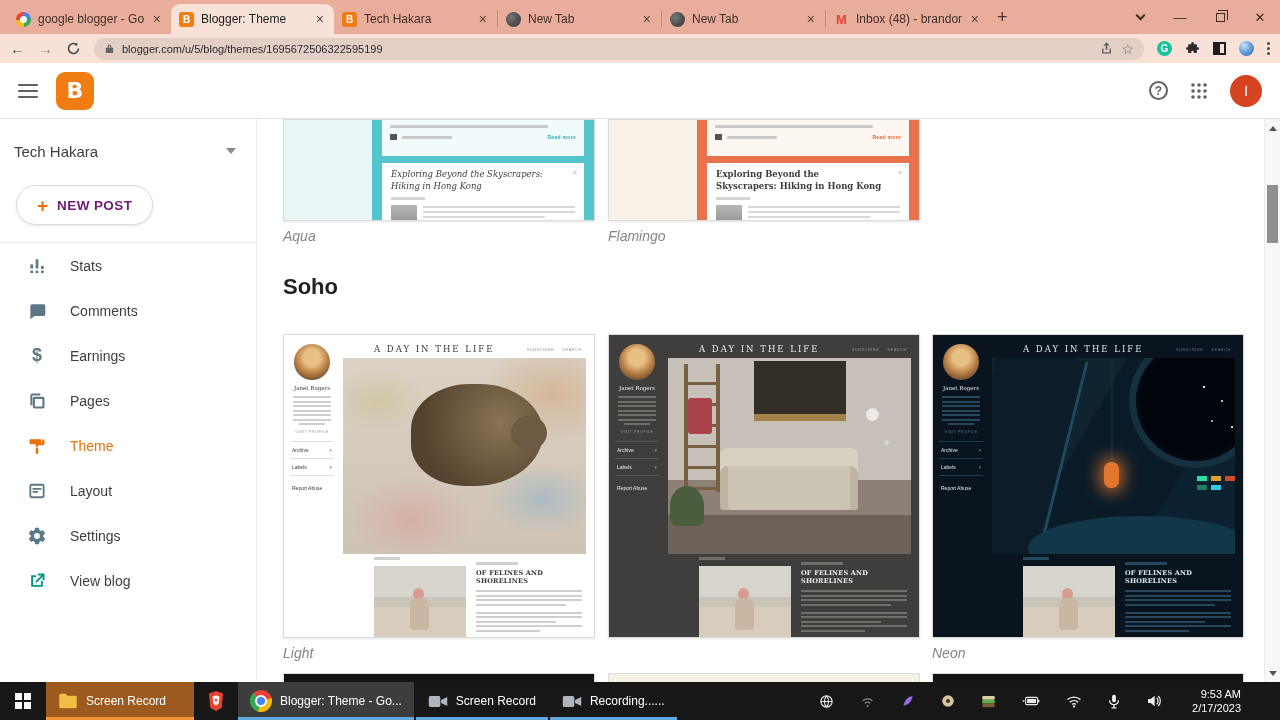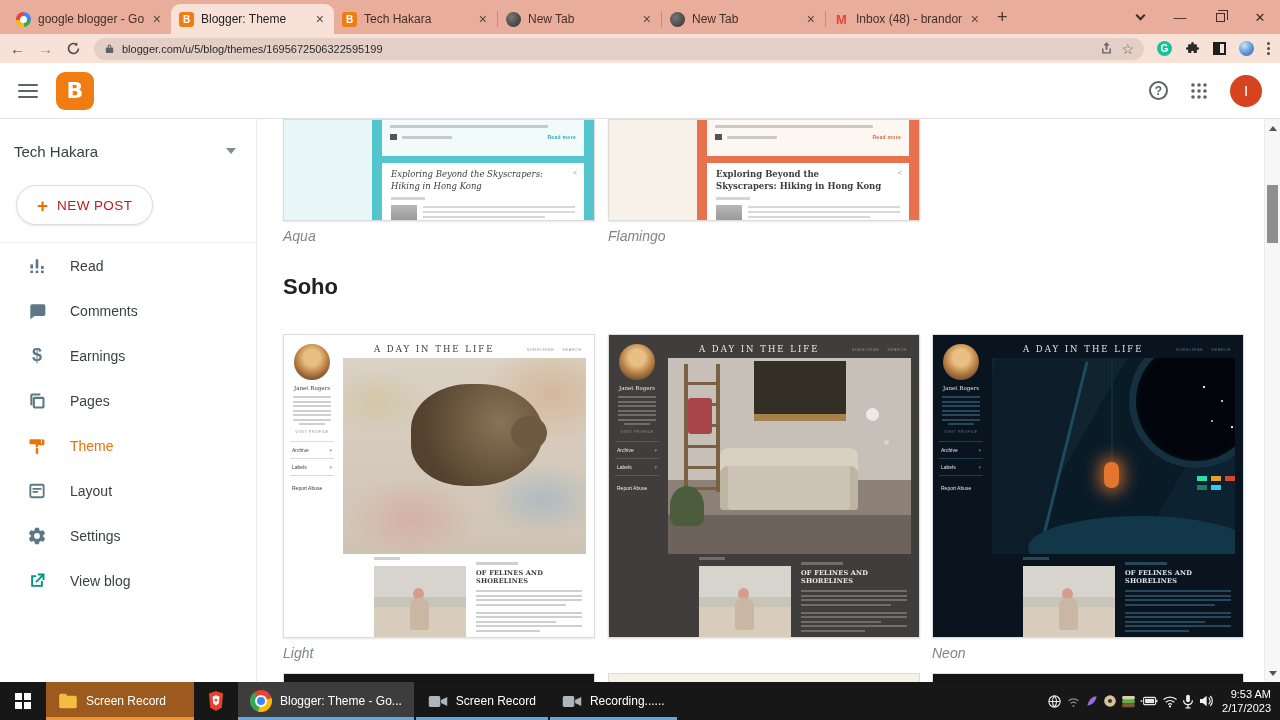--- a/index.html
+++ b/index.html
@@ -51,21 +51,21 @@
   .help-ic { width:19px; height:19px; border:2px solid #5f6368; border-radius:50%; color:#5f6368; font-size:12px; font-weight:bold; display:flex; align-items:center; justify-content:center; }
   .avatar { width:32px; height:32px; border-radius:50%; background:#d6431f; color:#fff; font-size:15px; display:flex; align-items:center; justify-content:center; }
 
   
   .body-row { flex:1; display:flex; min-height:0; position:relative; }
   .sidebar { width:257px; flex:0 0 257px; border-right:1px solid #ebebeb; overflow:hidden; background:#fff; }
   .blog-select { height:44px; margin-top:10px; display:flex; align-items:center; padding:0 20px 0 14px; font-size:15px; color:#3c4043; }
   .caret-dn { width:0; height:0; border-left:5px solid transparent; border-right:5px solid transparent; border-top:6px solid #858b90; margin-left:auto; }
   .new-post { margin:12px 0 0 16px; display:inline-flex; align-items:center; gap:9px; height:40px; padding:0 20px; border:1px solid #dadce0; border-radius:22px; background:#fff; box-shadow:0 1px 3px rgba(0,0,0,.1); }
   .new-post .plus { color:#ef6c00; font-size:19px; font-weight:bold; line-height:1; }
-  .new-post .npl { color:#b91c1c; font-size:13.5px; font-weight:normal; letter-spacing:.4px; }
+  .new-post .npl { color:#701a75; font-size:13.5px; font-weight:bold; letter-spacing:.4px; }
   .side-div { border-top:1px solid #edf0f2; margin-top:17px; }
   .menu-item { height:45px; display:flex; align-items:center; padding-left:27px; gap:23px; font-size:14px; color:#3c4043; }
   .menu-item .mi { width:20px; height:20px; color:#5c7886; display:flex; align-items:center; justify-content:center; font-weight:bold; }
   .menu-item.active, .menu-item.active .mi { color:#e8710a; }
   .menu-item.viewblog .mi { color:#009688; }
   .mi svg { width:20px; height:20px; }
 
   .main { flex:1; position:relative; overflow:hidden; background:#fff; }
 
   
@@ -165,21 +165,21 @@
   .win-logo i { background:#fff; }
   .tb-item { display:flex; align-items:center; gap:8px; padding:0 12px; font-size:12px; color:#fff; position:relative; margin-right:2px; white-space:nowrap; }
   .tb-item .ul { position:absolute; left:0; right:0; bottom:0; height:3px; }
   .tb-folder { background:#9c5a1e; width:148px; } .tb-folder .ul { background:#ef9334; }
   .tb-chrome { background:#3d3d3d; } .tb-chrome .ul { background:#63a8dc; }
   .tb-plain .ul { background:#63a8dc; }
   .tb-icon-only { padding:0 10px; }
   .chrome-ic { position:relative; width:22px; height:22px; border-radius:50%; background:conic-gradient(from -45deg, #ea4335 0 33.3%, #fbbc05 0 66.6%, #34a853 0); flex:0 0 22px; }
   .chrome-ic::before { content:""; position:absolute; inset:5px; border-radius:50%; background:#fff; }
   .chrome-ic::after { content:""; position:absolute; inset:7px; border-radius:50%; background:#4285f4; }
-  .tray { margin-left:auto; display:flex; align-items:center; gap:4px; }
+  .tray { margin-left:auto; display:flex; align-items:center; gap:26px; padding-right:8px; }
   .tray svg { display:block; }
   .clock { text-align:right; font-size:11px; color:#fff; line-height:1.3; padding-left:4px; }
   .show-desktop { width:5px; border-left:1px solid #3a3a3a; }
 </style>
 </head>
 <body>
 
 <div class="screen">
 
   <div class="tabstrip">
@@ -302,21 +302,21 @@
         <span class="mi">
             <svg viewBox="0 0 24 24" fill="currentColor">
               <rect x="4" y="10" width="3.2" height="5"></rect>
               <rect x="4" y="17.5" width="3.2" height="3"></rect>
               <rect x="10.4" y="4" width="3.2" height="11"></rect>
               <rect x="10.4" y="17.5" width="3.2" height="3"></rect>
               <rect x="16.8" y="12" width="3.2" height="3.5"></rect>
               <rect x="16.8" y="17.5" width="3.2" height="3"></rect>
             </svg>
           </span>
-        <span>Read</span>
+        <span>Stats</span>
       </div>
       <div class="menu-item">
         <span class="mi">
             <svg viewBox="0 0 24 24" fill="currentColor">
               <path d="M4 4h16a2 2 0 0 1 2 2v10a2 2 0 0 1-2 2H9l-5 4V6a2 2 0 0 1 2-2z"></path>
             </svg>
           </span>
         <span>Comments</span>
       </div>
       <div class="menu-item">

